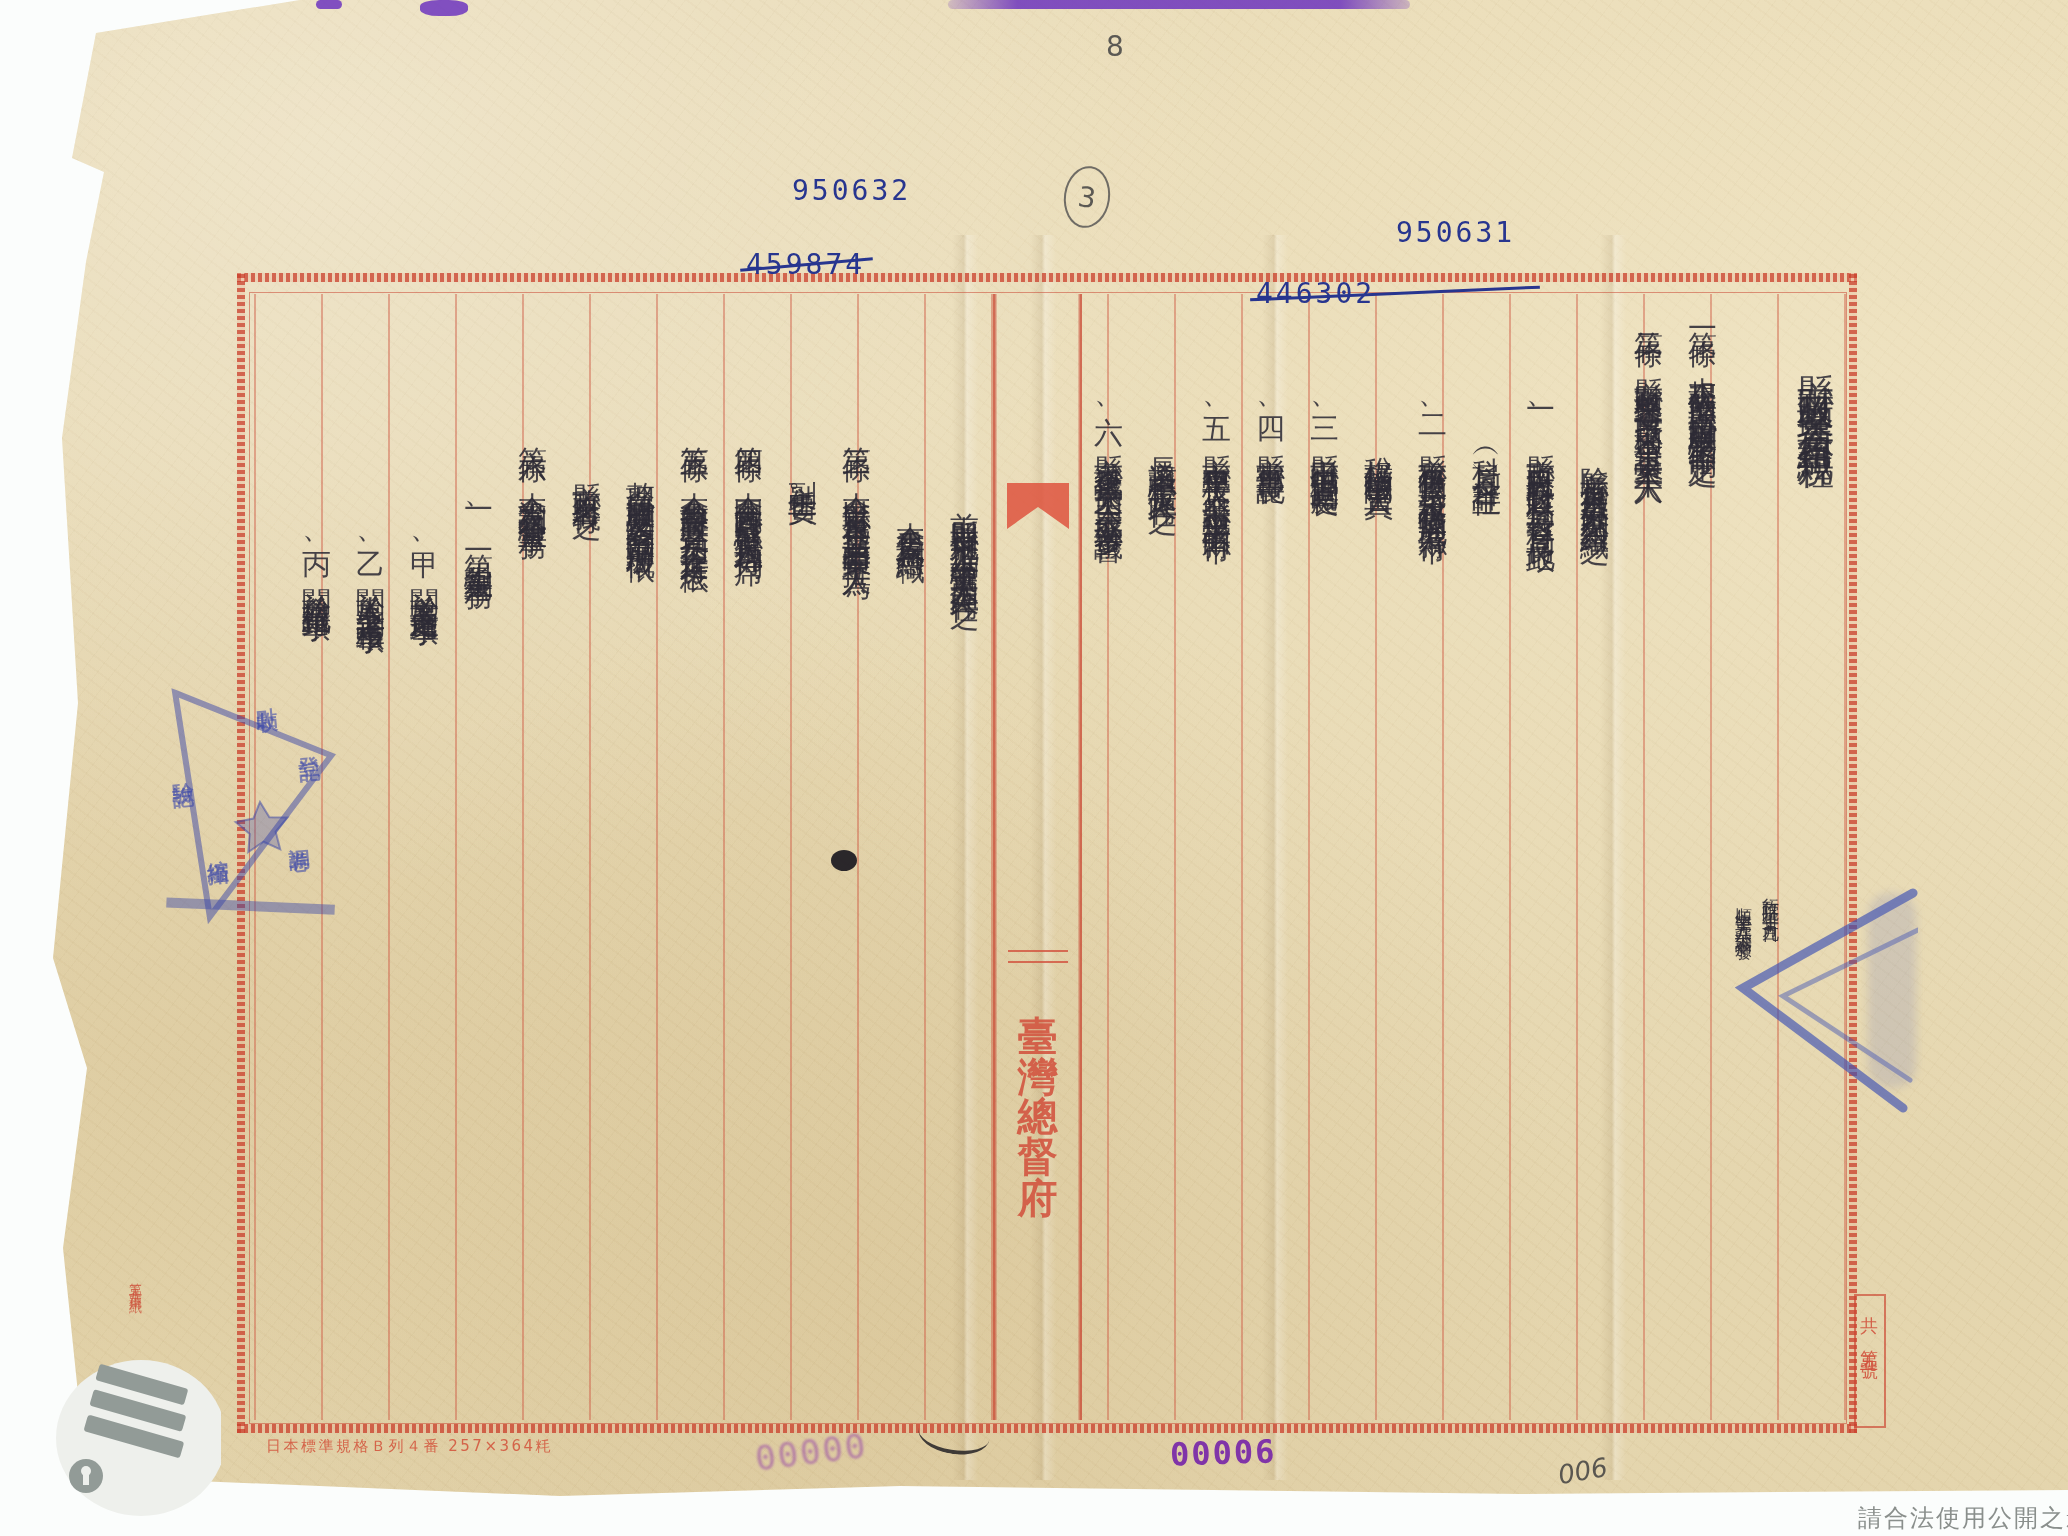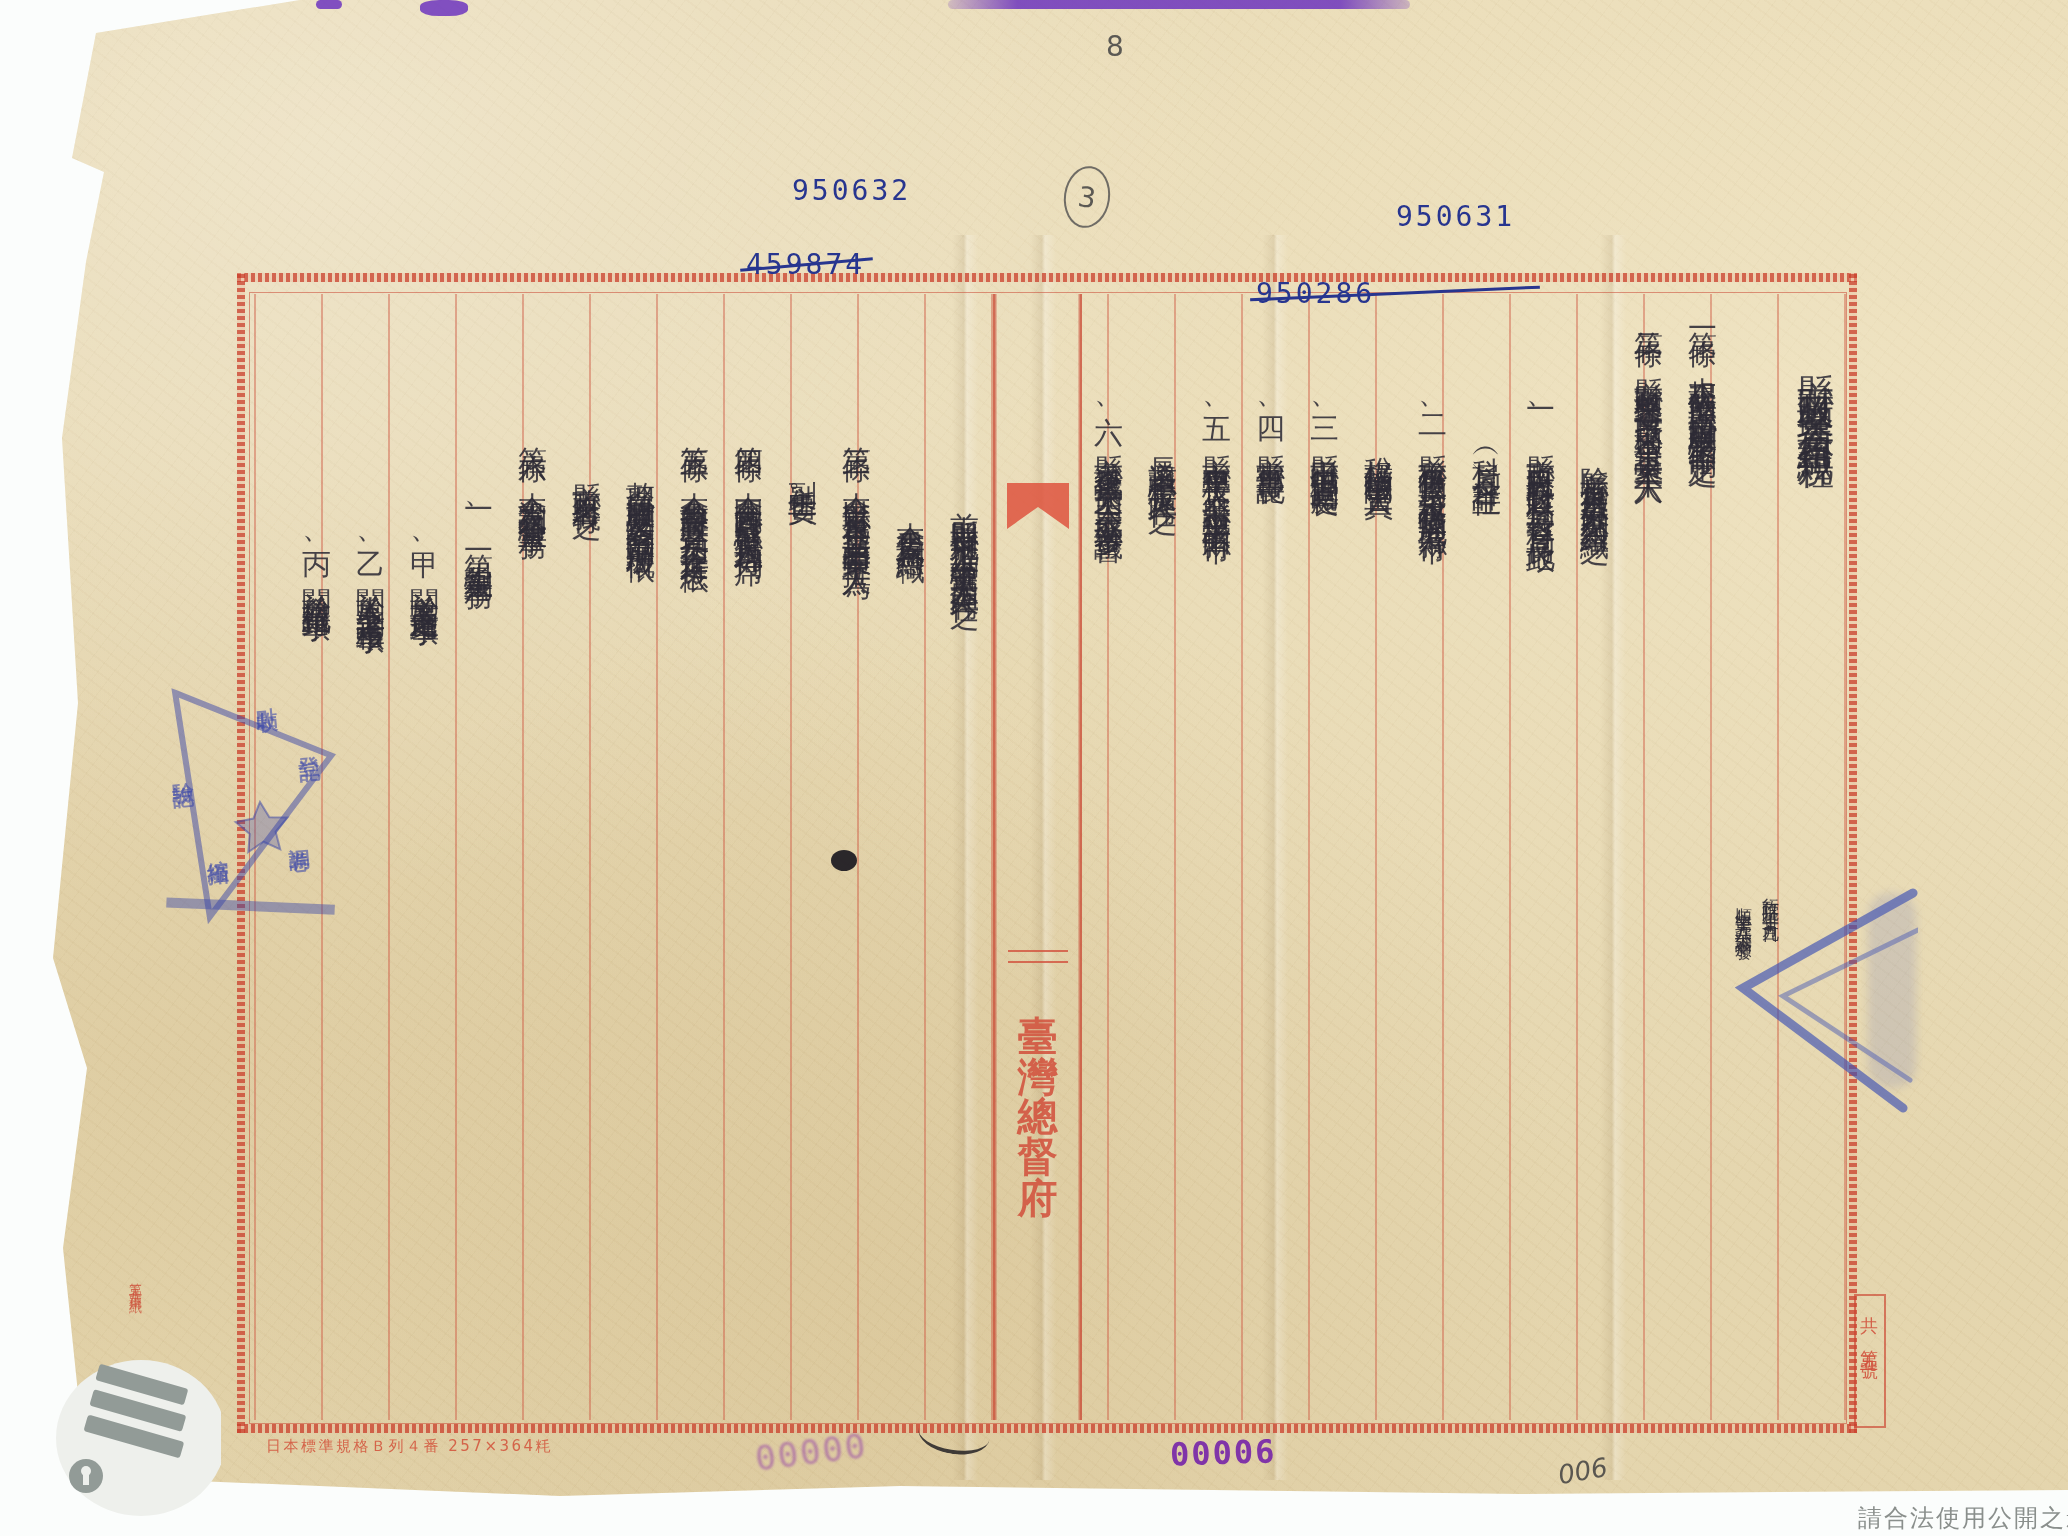--- a/index.html
+++ b/index.html
@@ -145,22 +145,22 @@
       <div class="col" style="padding-top: 165px;">縣市政府名義行之。</div>
       <div class="col" style="padding-top: 130px;">第六條　本會設左列各組分掌事務：</div>
       <div class="col" style="padding-top: 200px;">一、第一組掌左列事務：</div>
       <div class="col" style="padding-top: 235px;">甲、關於文書之處理事項</div>
       <div class="col" style="padding-top: 235px;">乙、關於人事之調遣考核事項</div>
       <div class="col" style="padding-top: 235px;">丙、關於會議紀錄事項</div>
     </div>
 
   <div class="abs num" style="left:792px;top:138px">950632</div>
   <div class="abs num struck" style="left:746px;top:212px">459874</div>
-  <div class="abs num" style="left:1396px;top:164px">950631</div>
-  <div class="abs num struck strike-long" style="left:1256px;top:241px">950286</div>
+  <div class="abs num" style="left:1396px;top:180px">950631</div>
+  <div class="abs num struck strike-long" style="left:1256px;top:241px">446302</div>
   <div class="abs pencil circle3">3</div>
   <div class="abs pencil" style="left:1106px;top:30px;font-size:28px">8</div>
 
   <div class="abs streak" style="left:316px;top:0;width:26px;height:9px"></div>
   <div class="abs streak" style="left:420px;top:0;width:48px;height:16px;border-radius:40%"></div>
   <div class="abs streak" style="left:948px;top:0;width:462px;height:9px;background:linear-gradient(90deg,rgba(109,53,190,.2),rgba(109,53,190,.85) 15%,rgba(109,53,190,.85) 85%,rgba(109,53,190,.25))"></div>
 
   <div class="abs archive-stamp">
     <svg width="215" height="255" viewBox="0 0 215 255">
       <path d="M45 12 L195 88 L60 238 Z" fill="none" stroke="rgba(58,70,168,.5)" stroke-width="6"></path>

